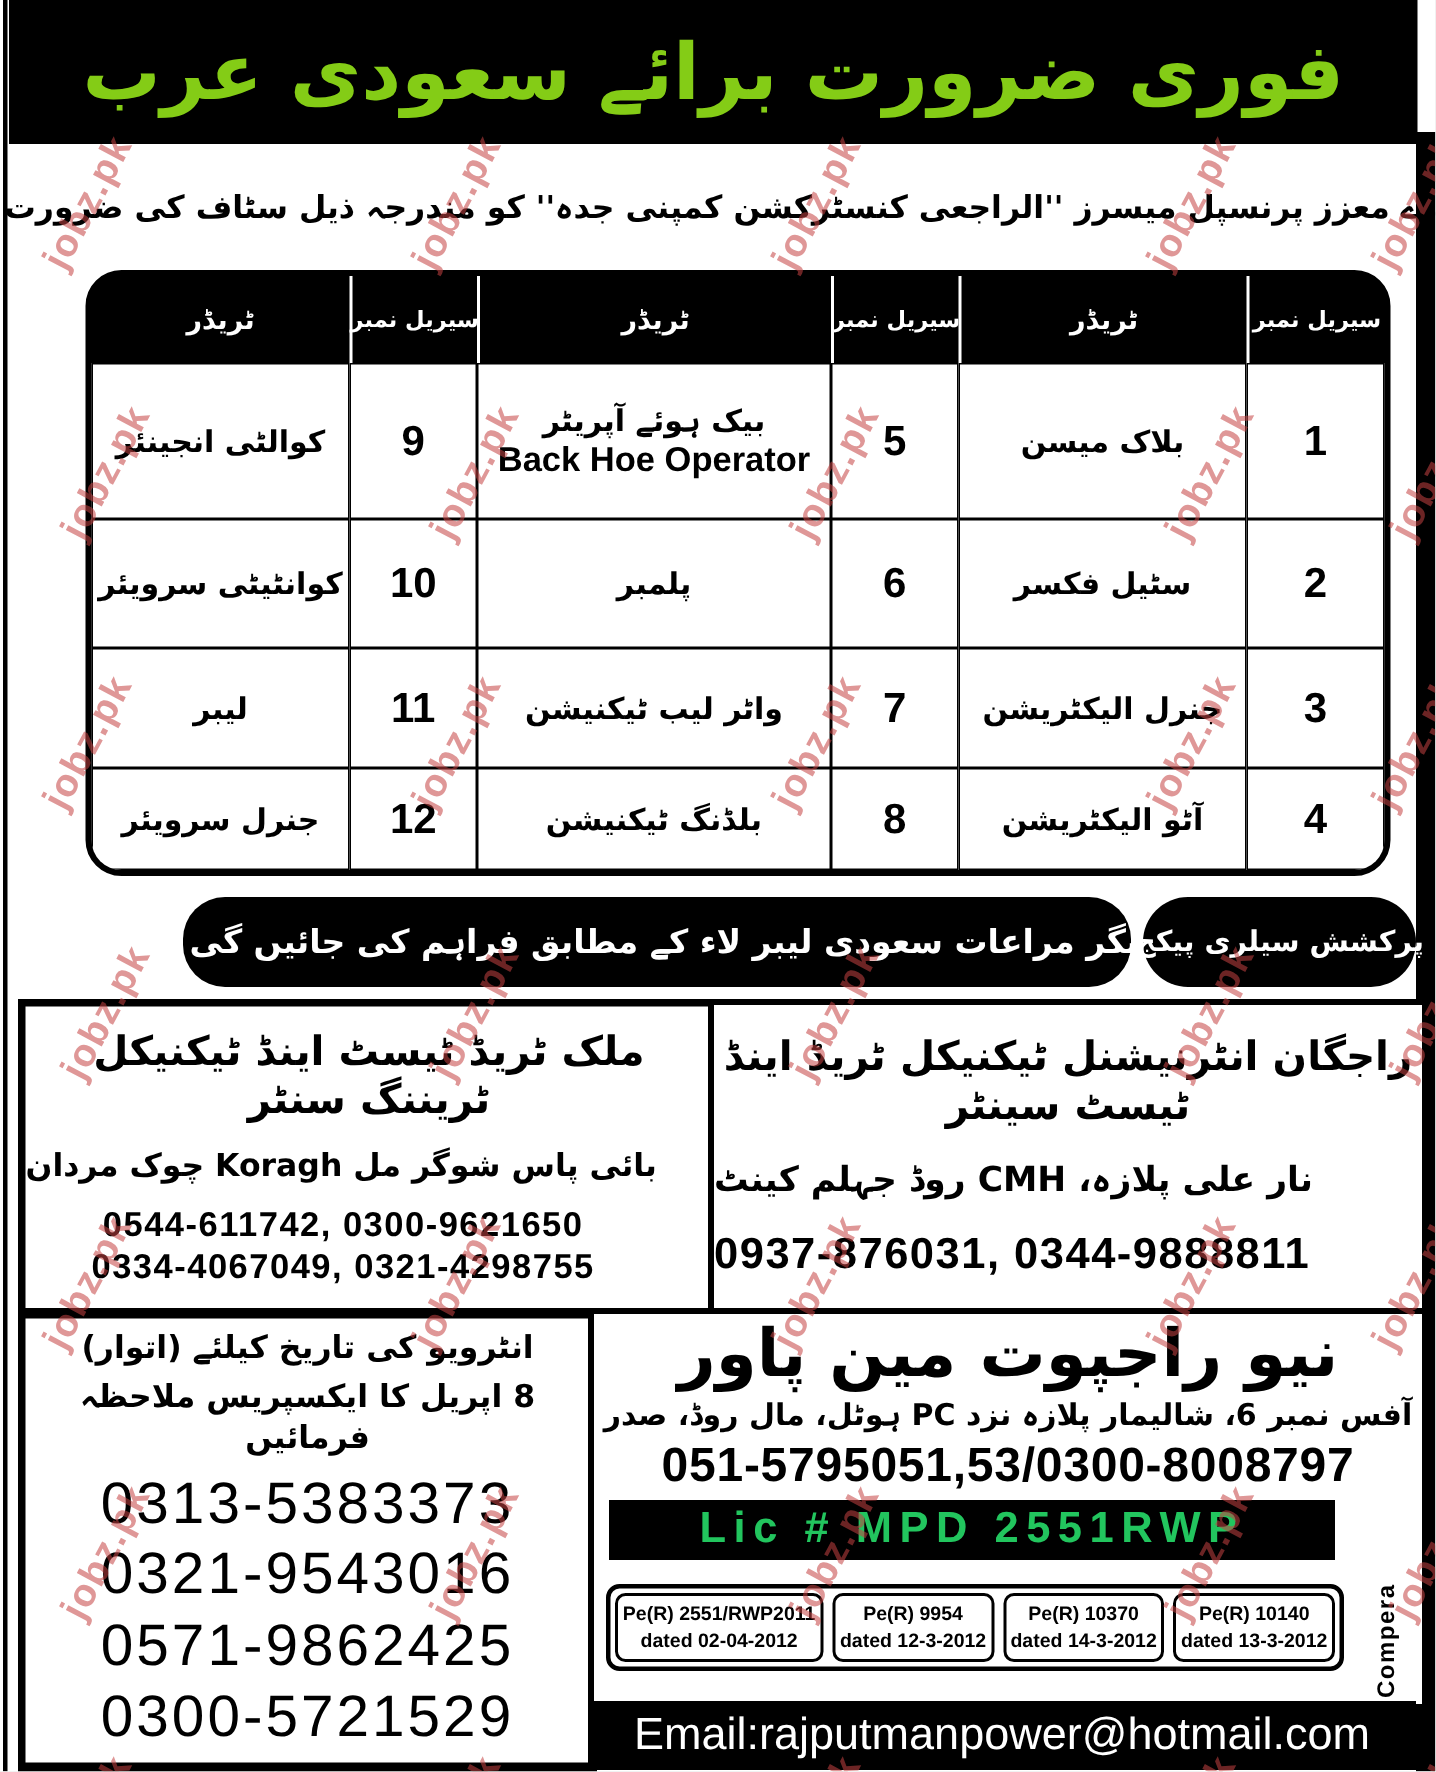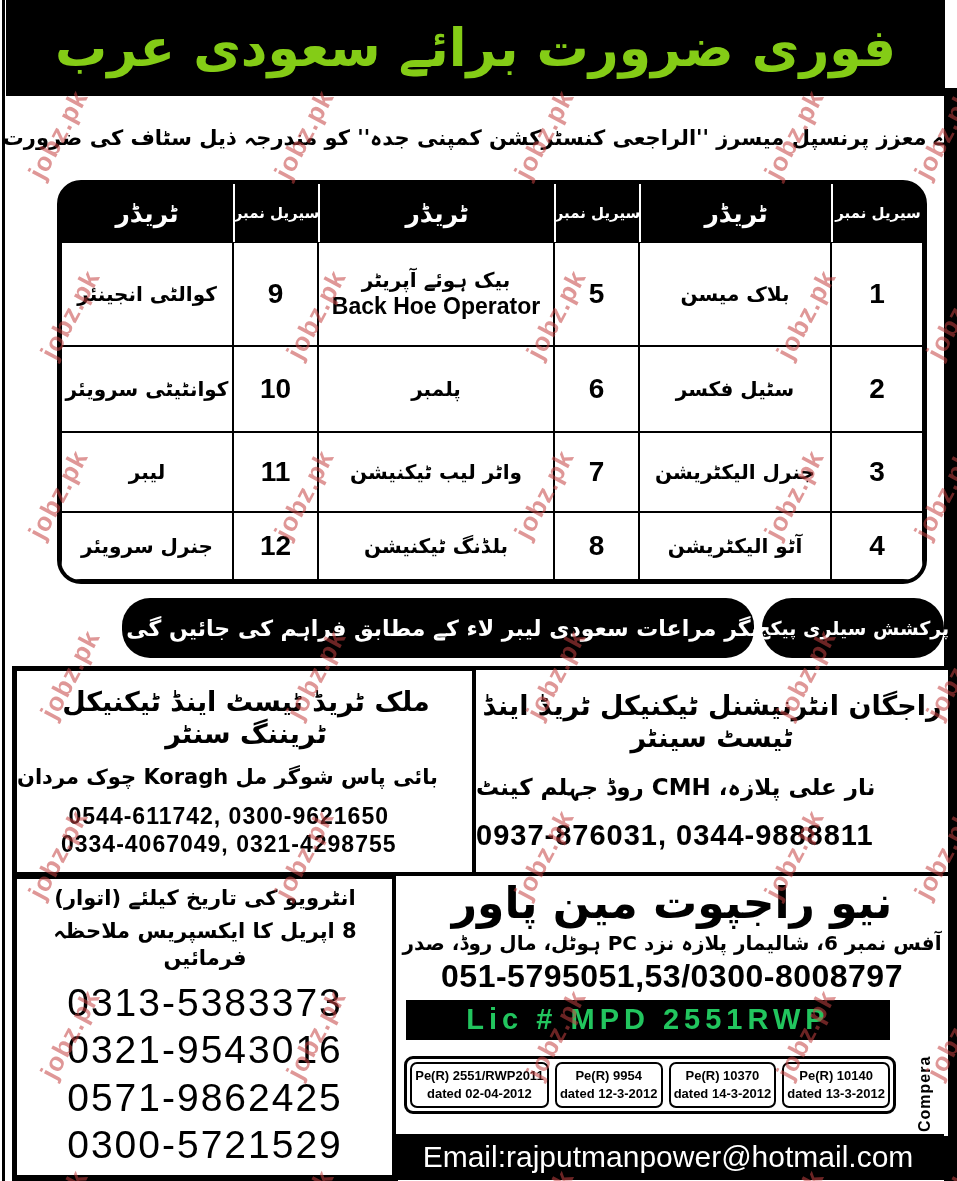--- a/index.html
+++ b/index.html
@@ -21,21 +21,21 @@
   #intro{left:6px;top:96px;width:939px;height:84px;}
   #intro .t{font-size:21px;font-weight:bold;white-space:nowrap;}
 
   
   #jobs-table{left:57px;top:180px;width:862px;border:4px solid #000;border-radius:24px;
     overflow:hidden;display:grid;background:#000;
     grid-template-columns:172px 85px 236px 85px 192px 1fr;
     grid-template-rows:58px 104px 86px 80px 68px;}
   #jobs-table .hc{background:#000;color:#fff;font-size:15px;font-weight:bold;
     display:flex;align-items:center;justify-content:center;white-space:nowrap;}
-  #jobs-table .hc.trade{font-size:25px;text-align:right;}
+  #jobs-table .hc.trade{font-size:18px;text-align:right;}
   #jobs-table .hc + .hc{border-left:2px solid #fff;}
   #jobs-table .c{background:#fff;border:1.5px solid #000;display:flex;flex-direction:column;
     align-items:center;justify-content:center;text-align:center;overflow:hidden;}
   #jobs-table .num{font-size:28px;font-weight:bold;}
   #jobs-table .trade-u{font-size:20px;font-weight:bold;line-height:1.25;}
   #jobs-table .trade-en{font-size:23px;font-weight:bold;font-family:"Liberation Sans",sans-serif;direction:ltr;}
   #jobs-table .trade-en:empty{display:none;}
 
   
   #salary-note{left:122px;top:598px;width:632px;height:60px;background:#000;border-radius:28px;}

